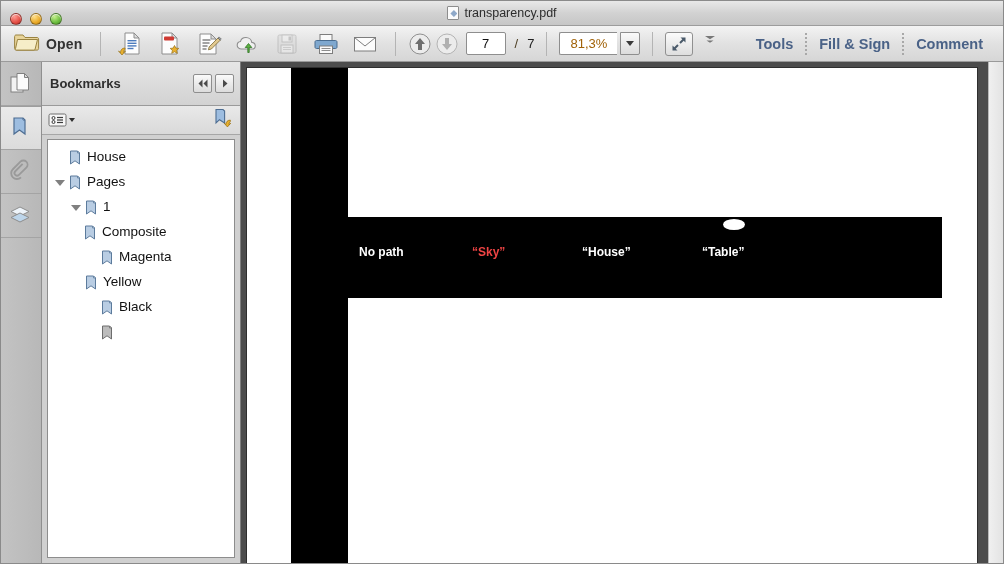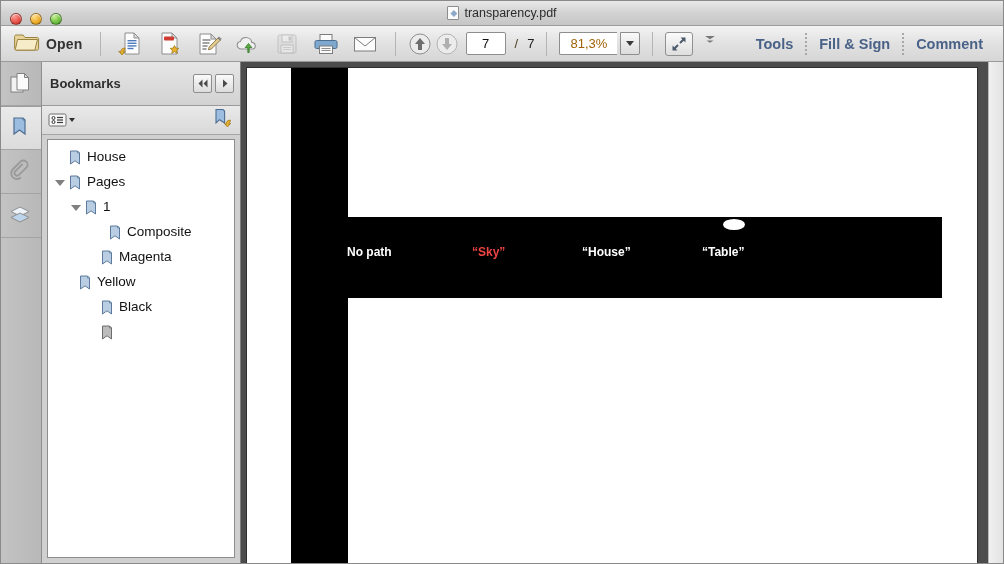--- a/index.html
+++ b/index.html
@@ -484,41 +484,41 @@
                 <span class="tri-d"></span>
               </span>
               <span class="bm-ico">
                 <svg width="13" height="15" viewBox="0 0 13 15">
                   <path d="M1.5 1h7l2 2v11l-4.5-3.2L1.5 14z" fill="#b9cde3" stroke="#5c7b9c" stroke-width="1"></path>
                   <path d="M8.5 1l2 2h-2z" fill="#e6eef6" stroke="#5c7b9c" stroke-width=".8"></path>
                 </svg>
               </span>
               <span class="tlabel">1</span>
             </div>
-            <div class="tnode" style="padding-left: 44px; text-align: right;">
+            <div class="tnode" style="padding-left: 19px; text-align: right;">
               <span class="twist"></span>
               <span class="bm-ico">
                 <svg width="13" height="15" viewBox="0 0 13 15">
                   <path d="M1.5 1h7l2 2v11l-4.5-3.2L1.5 14z" fill="#b9cde3" stroke="#5c7b9c" stroke-width="1"></path>
                   <path d="M8.5 1l2 2h-2z" fill="#e6eef6" stroke="#5c7b9c" stroke-width=".8"></path>
                 </svg>
               </span>
               <span class="tlabel">Composite</span>
             </div>
             <div class="tnode" style="padding-left: 36px;">
               <span class="twist"></span>
               <span class="bm-ico">
                 <svg width="13" height="15" viewBox="0 0 13 15">
                   <path d="M1.5 1h7l2 2v11l-4.5-3.2L1.5 14z" fill="#b9cde3" stroke="#5c7b9c" stroke-width="1"></path>
                   <path d="M8.5 1l2 2h-2z" fill="#e6eef6" stroke="#5c7b9c" stroke-width=".8"></path>
                 </svg>
               </span>
               <span class="tlabel">Magenta</span>
             </div>
-            <div class="tnode" style="padding-left: 14px;">
+            <div class="tnode" style="padding-left: 20px;">
               <span class="twist"></span>
               <span class="bm-ico">
                 <svg width="13" height="15" viewBox="0 0 13 15">
                   <path d="M1.5 1h7l2 2v11l-4.5-3.2L1.5 14z" fill="#b9cde3" stroke="#5c7b9c" stroke-width="1"></path>
                   <path d="M8.5 1l2 2h-2z" fill="#e6eef6" stroke="#5c7b9c" stroke-width=".8"></path>
                 </svg>
               </span>
               <span class="tlabel">Yellow</span>
             </div>
             <div class="tnode" style="padding-left: 36px;">
@@ -542,21 +542,21 @@
             </div>
           </div>
       </div>
     </div>
 
     <div class="viewer">
       <div class="page-scroll">
         <div class="page" id="pdfpage">
             <div class="shape" style="left: 44px; top: 0px; width: 57px; height: 560px; background: rgb(0, 0, 0);"></div>
             <div class="shape" style="left: 101px; top: 149px; width: 594px; height: 81px; background: rgb(0, 0, 0);"></div>
-            <div class="pdf-text" style="left: 100px; top: 177px; color: rgb(255, 255, 255);">No path</div>
+            <div class="pdf-text" style="left: 112px; top: 177px; color: rgb(255, 255, 255);">No path</div>
             <div class="pdf-text" style="left: 225px; top: 177px; color: #ef4444;">“Sky”</div>
             <div class="pdf-text" style="left: 335px; top: 177px; color: rgb(255, 255, 255);">“House”</div>
             <div class="pdf-text" style="left: 455px; top: 177px; color: rgb(255, 255, 255);">“Table”</div>
             <div class="ellipse" style="left: 476px; top: 151px; width: 22px; height: 11px;"></div>
           </div>
       </div>
       <div class="vscroll">
         
       </div>
     </div>

